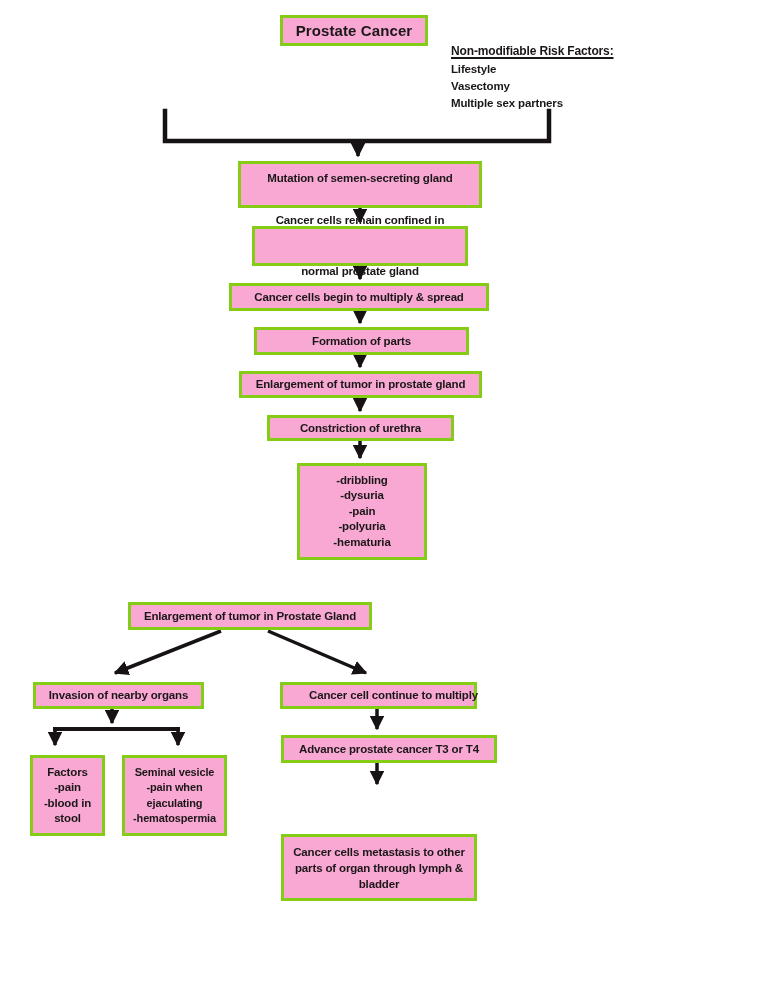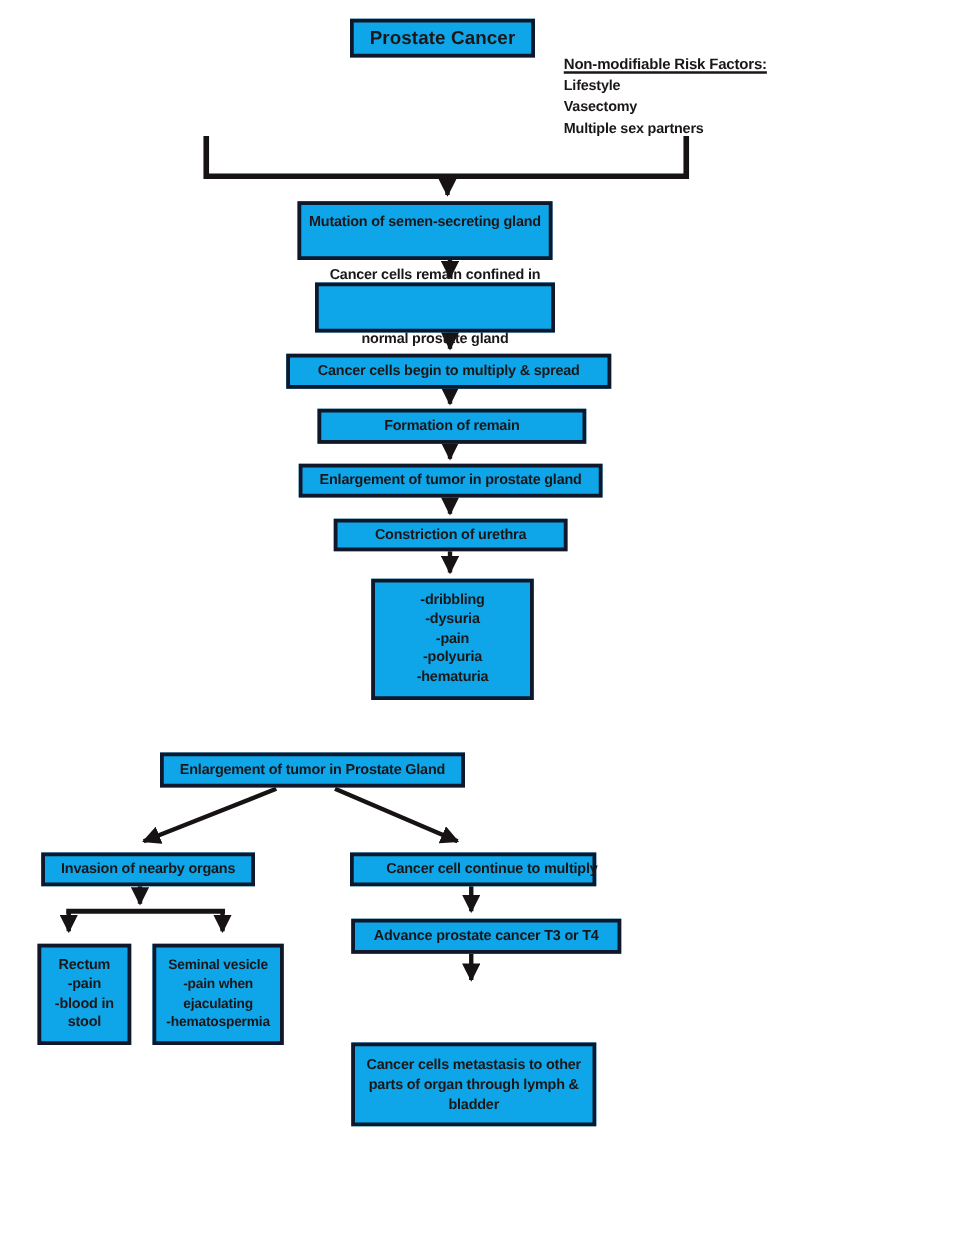--- a/index.html
+++ b/index.html
@@ -19,38 +19,38 @@
   .connector-layer {
     position: absolute;
     left: 0;
     top: 0;
     width: 768px;
     height: 994px;
   }
   .node {
     position: absolute;
     box-sizing: border-box;
-    background: #0ea5e9;
-    border: 3px solid #0f172a;
+    background: #f9a8d4;
+    border: 3px solid #84cc16;
     display: flex;
     flex-direction: column;
     align-items: center;
     justify-content: center;
     text-align: center;
     font-weight: bold;
     font-size: 11.5px;
     line-height: 15px;
     letter-spacing: -0.15px;
     white-space: nowrap;
   }
   .node div { white-space: nowrap; }
 
   #n-title        { left: 280px; top: 15px;  width: 148px; height: 31px; font-size: 15px; letter-spacing: 0.1px; }
-  #n-mutation     { left: 238px; top: 161px; width: 204px; height: 47px; justify-content: flex-start; padding-top: 7px; }
-  #n-confined     { left: 252px; top: 226px; width: 192px; height: 40px; gap: 36px; }
+  #n-mutation     { left: 238px; top: 161px; width: 244px; height: 47px; justify-content: flex-start; padding-top: 7px; }
+  #n-confined     { left: 252px; top: 226px; width: 216px; height: 40px; gap: 36px; }
   #n-multiply     { left: 229px; top: 283px; width: 260px; height: 28px; }
   #n-formation    { left: 254px; top: 327px; width: 215px; height: 28px; }
   #n-enlarge1     { left: 239px; top: 371px; width: 243px; height: 27px; }
   #n-constrict    { left: 267px; top: 415px; width: 187px; height: 26px; }
   #n-symptoms     { left: 297px; top: 463px; width: 130px; height: 97px; line-height: 15.5px; }
   #n-enlarge2     { left: 128px; top: 602px; width: 244px; height: 28px; }
   #n-invasion     { left: 33px;  top: 682px; width: 171px; height: 27px; }
   #n-continue     { left: 280px; top: 682px; width: 197px; height: 27px; padding-left: 30px; }
   #n-rectum       { left: 30px;  top: 755px; width: 75px;  height: 81px; line-height: 15.5px; }
   #n-seminal      { left: 122px; top: 755px; width: 105px; height: 81px; line-height: 15.5px; font-size: 11px; }
@@ -130,21 +130,21 @@
   <div class="node" id="n-confined">
       <div>Cancer cells remain confined in</div>
       <div>normal prostate gland</div>
     </div>
 
   <div class="node" id="n-multiply">
     <span>Cancer cells begin to multiply &amp; spread</span>
   </div>
 
   <div class="node" id="n-formation">
-    <span>Formation of remain</span>
+    <span>Formation of parts</span>
   </div>
 
   <div class="node" id="n-enlarge1">
     <span>Enlargement of tumor in prostate gland</span>
   </div>
 
   <div class="node" id="n-constrict">
     <span>Constriction of urethra</span>
   </div>
 
@@ -162,21 +162,21 @@
 
   <div class="node" id="n-invasion">
     <span>Invasion of nearby organs</span>
   </div>
 
   <div class="node" id="n-continue">
     <span>Cancer cell continue to multiply</span>
   </div>
 
   <div class="node" id="n-rectum">
-      <div>Rectum</div>
+      <div>Factors</div>
       <div>-pain</div>
       <div>-blood in</div>
       <div>stool</div>
     </div>
 
   <div class="node" id="n-seminal">
       <div>Seminal vesicle</div>
       <div>-pain when</div>
       <div>ejaculating</div>
       <div>-hematospermia</div>

